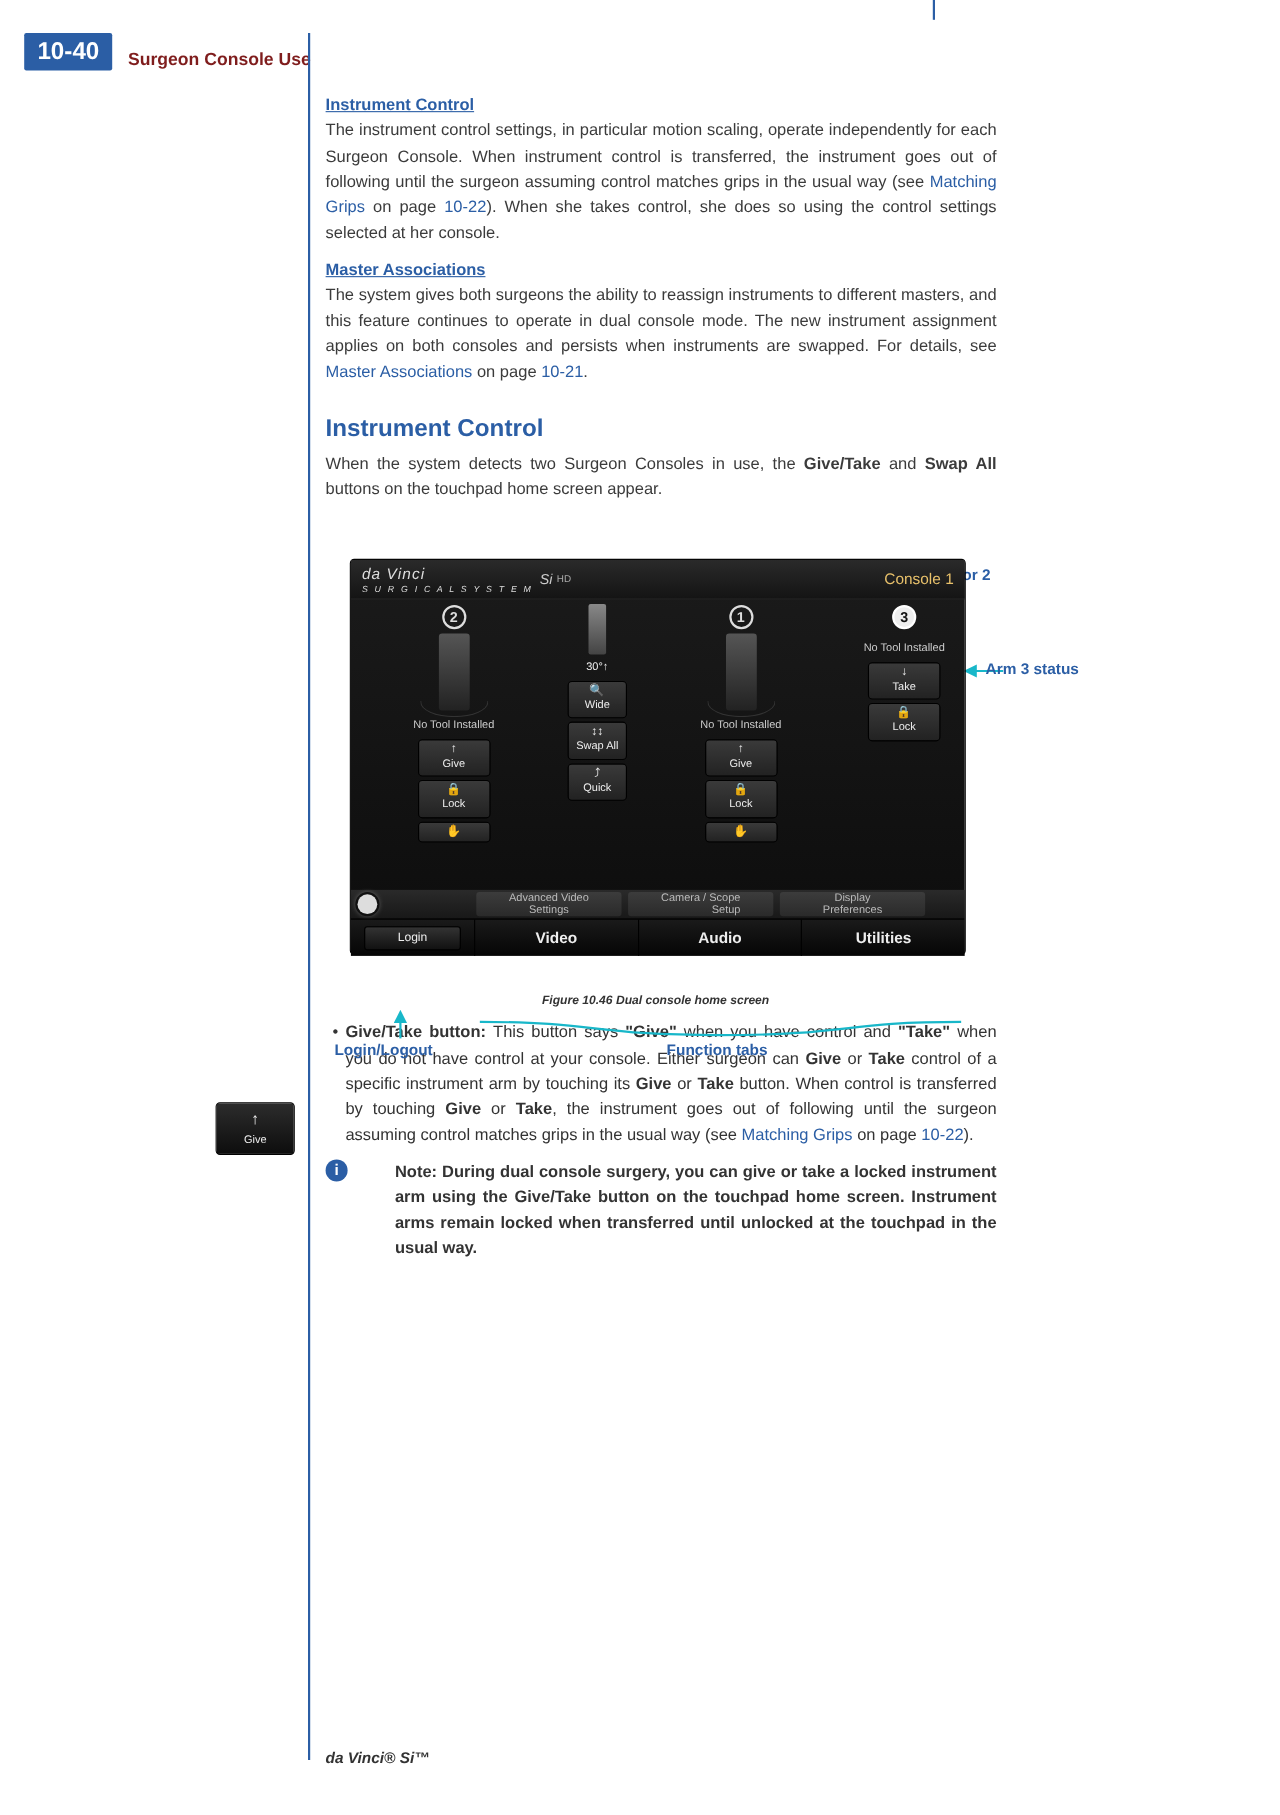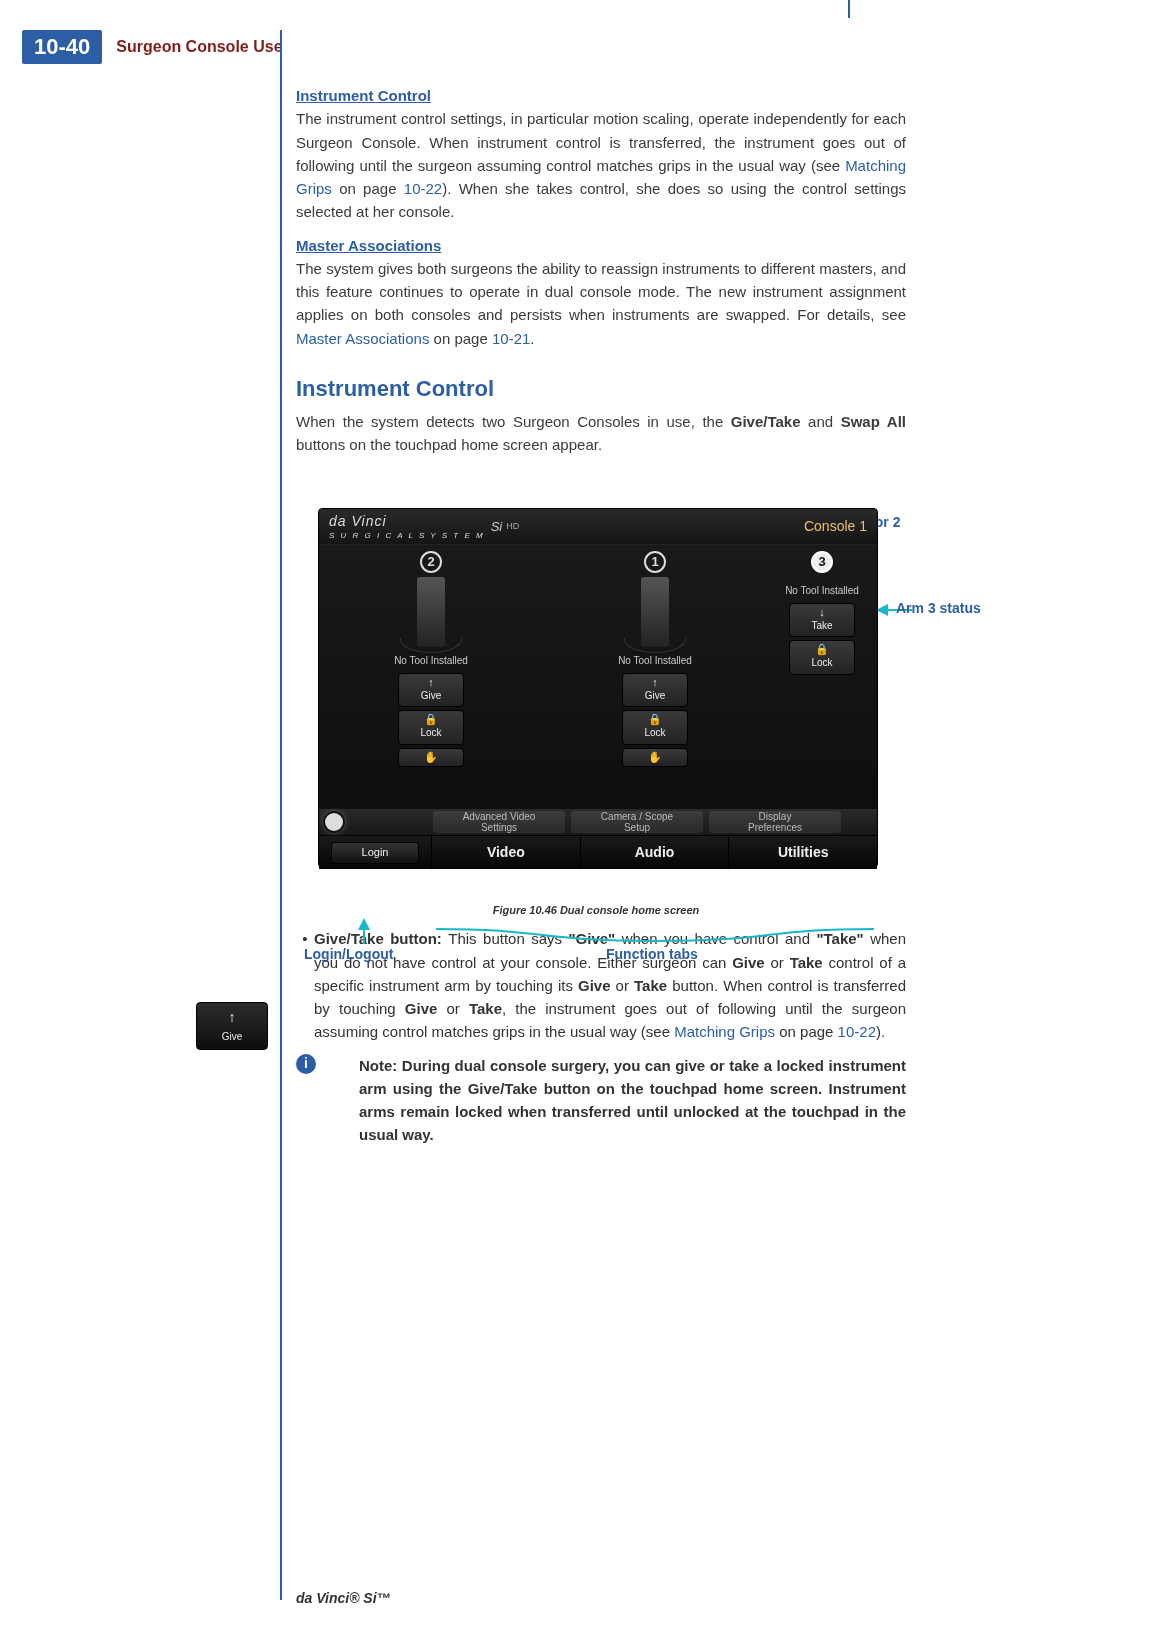--- a/index.html
+++ b/index.html
@@ -19,21 +19,21 @@
     left: 848px;
     width: 2px;
     height: 18px;
     background: #2b5ea5;
   }
   .page-top {
     position: absolute;
     top: 30px;
     left: 22px;
     display: flex;
-    align-items: center;
+    align-items: flex-end;
   }
   .page-num-box {
     background: #2b5ea5;
     color: #fff;
     font-weight: 700;
     font-size: 22px;
     padding: 4px 12px;
     border-radius: 2px;
     margin-right: 14px;
   }
@@ -307,20 +307,27 @@
           <div class="arm-badge">2</div>
           <div class="arm-tool"></div>
           <div class="no-tool">No Tool Installed</div>
           <div class="pill"><span class="glyph">↑</span><span>Give</span></div>
           <div class="pill"><span class="glyph">🔒</span><span>Lock</span></div>
           <div class="pill">
               <span class="glyph">✋</span>
             </div>
         </div>
 
+        <div class="scope-col">
+          <div class="scope-img"></div>
+          <div class="scope-stat">30°↑</div>
+          <div class="scope-btn"><span class="glyph">🔍</span><span>Wide</span></div>
+          <div class="scope-btn"><span class="glyph">↕↕</span><span>Swap All</span></div>
+          <div class="scope-btn"><span class="glyph">⤴</span><span>Quick</span></div>
+        </div>
 
         <div class="arm-col">
           <div class="arm-badge">1</div>
           <div class="arm-tool"></div>
           <div class="no-tool">No Tool Installed</div>
           <div class="pill"><span class="glyph">↑</span><span>Give</span></div>
           <div class="pill"><span class="glyph">🔒</span><span>Lock</span></div>
           <div class="pill">
               <span class="glyph">✋</span>
             </div>
@@ -334,21 +341,21 @@
         </div>
       </div>
 
       <div class="ts-subtabs">
         <div class="brightness"></div>
         <div class="subtab">
             <span style="white-space:pre-line;">Advanced Video
 Settings</span>
           </div>
         <div class="subtab">
-            <span style="white-space:pre-line;">Camera / Scope
+            <span style="white-space:pre-line;text-align:right;">Camera / Scope
 Setup</span>
           </div>
         <div class="subtab">
             <span style="white-space:pre-line;">Display
 Preferences</span>
           </div>
       </div>
 
       <div class="ts-tabs">
         <div class="tab-login">

